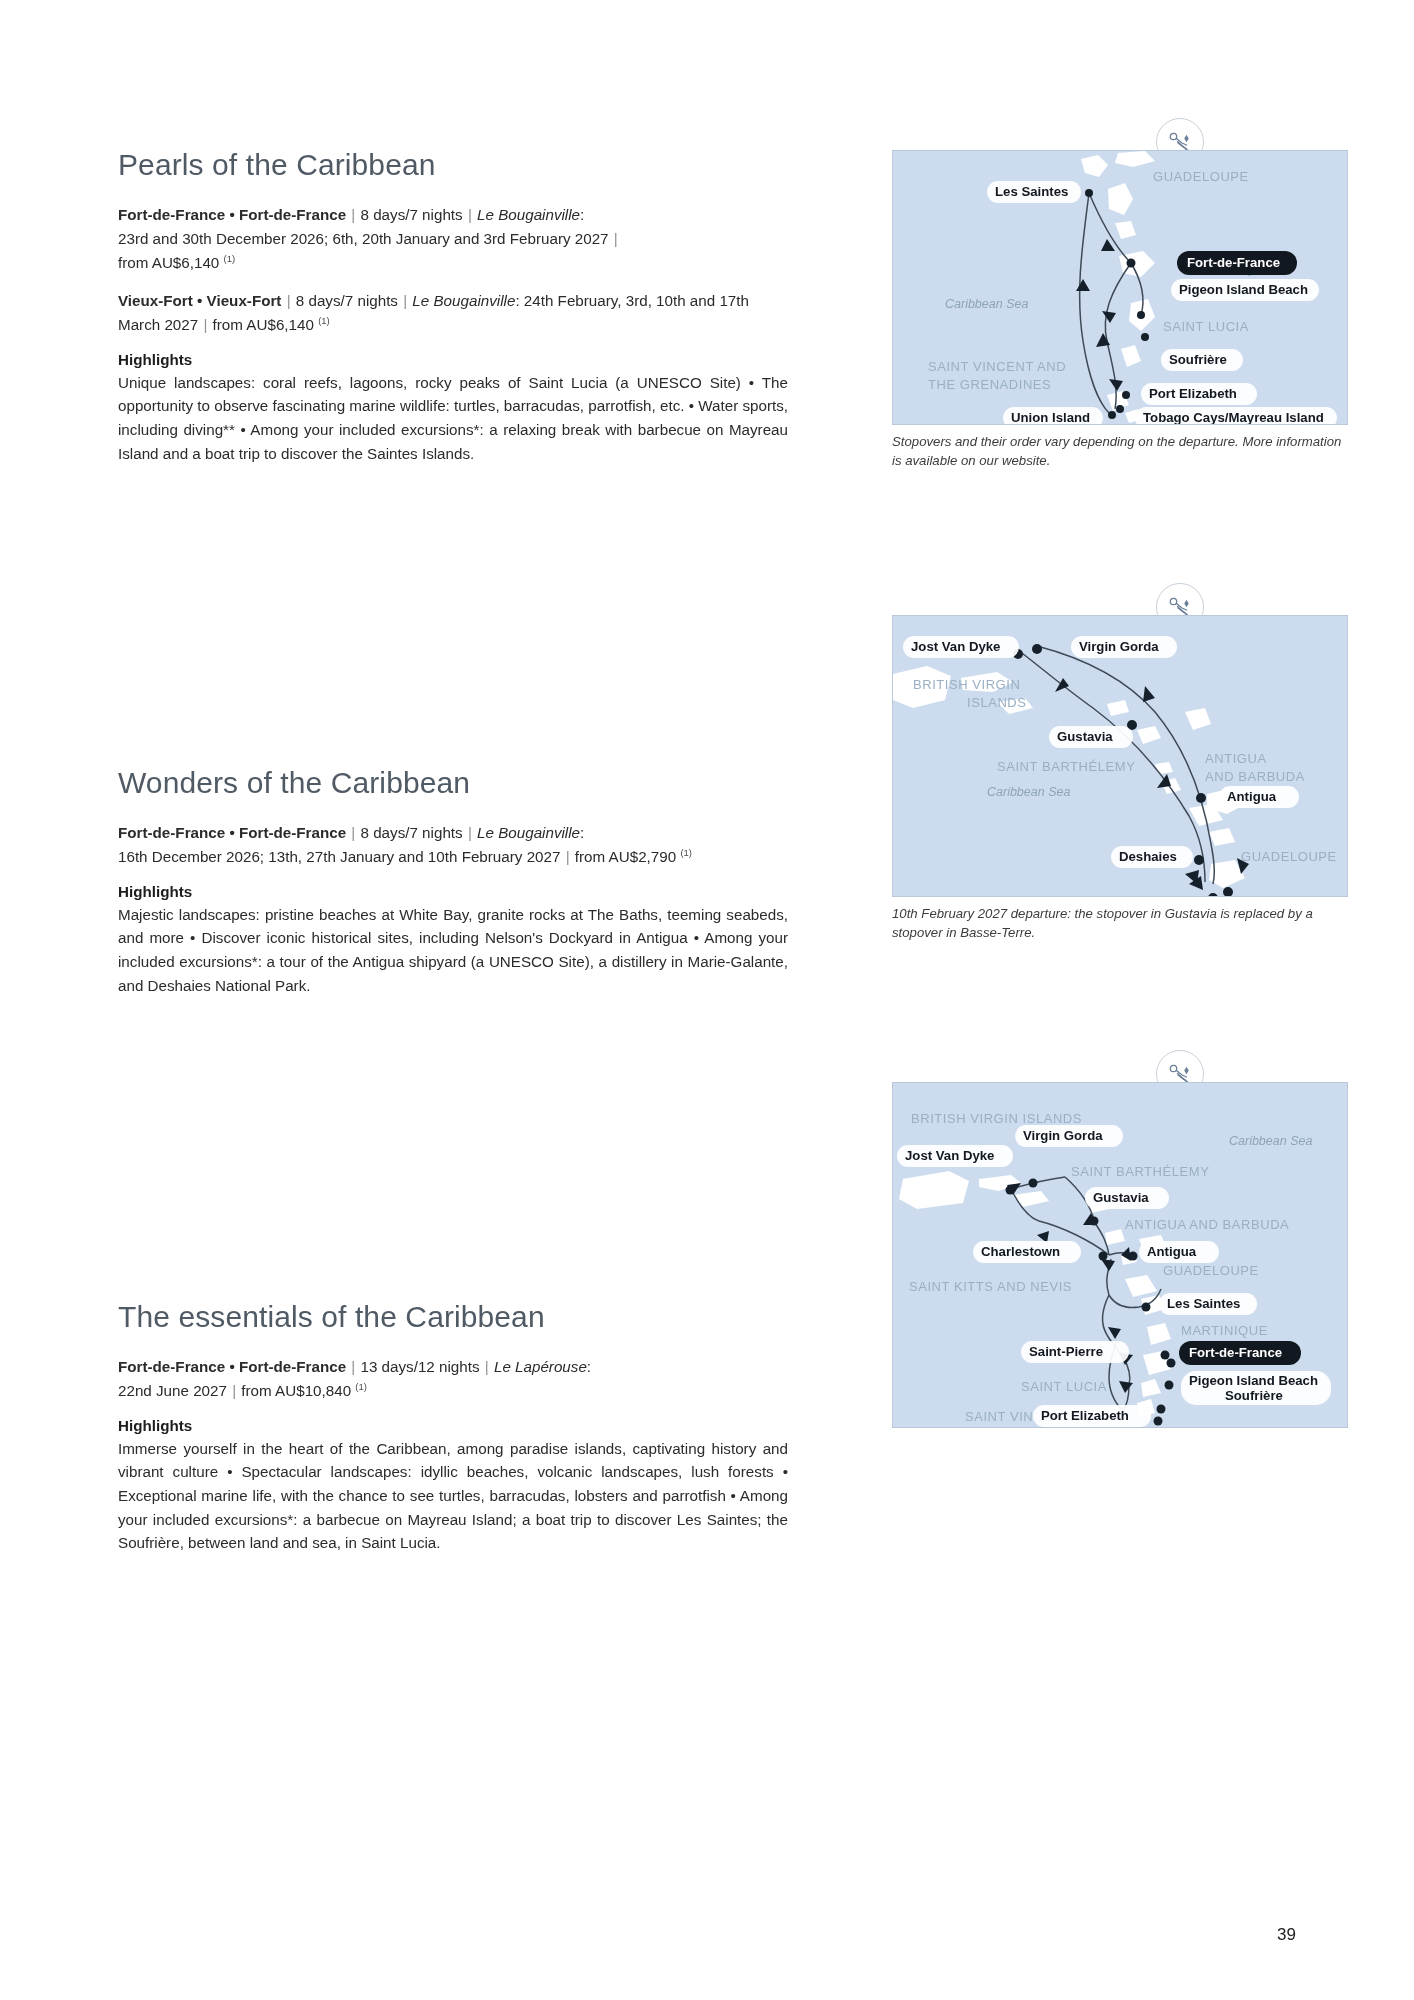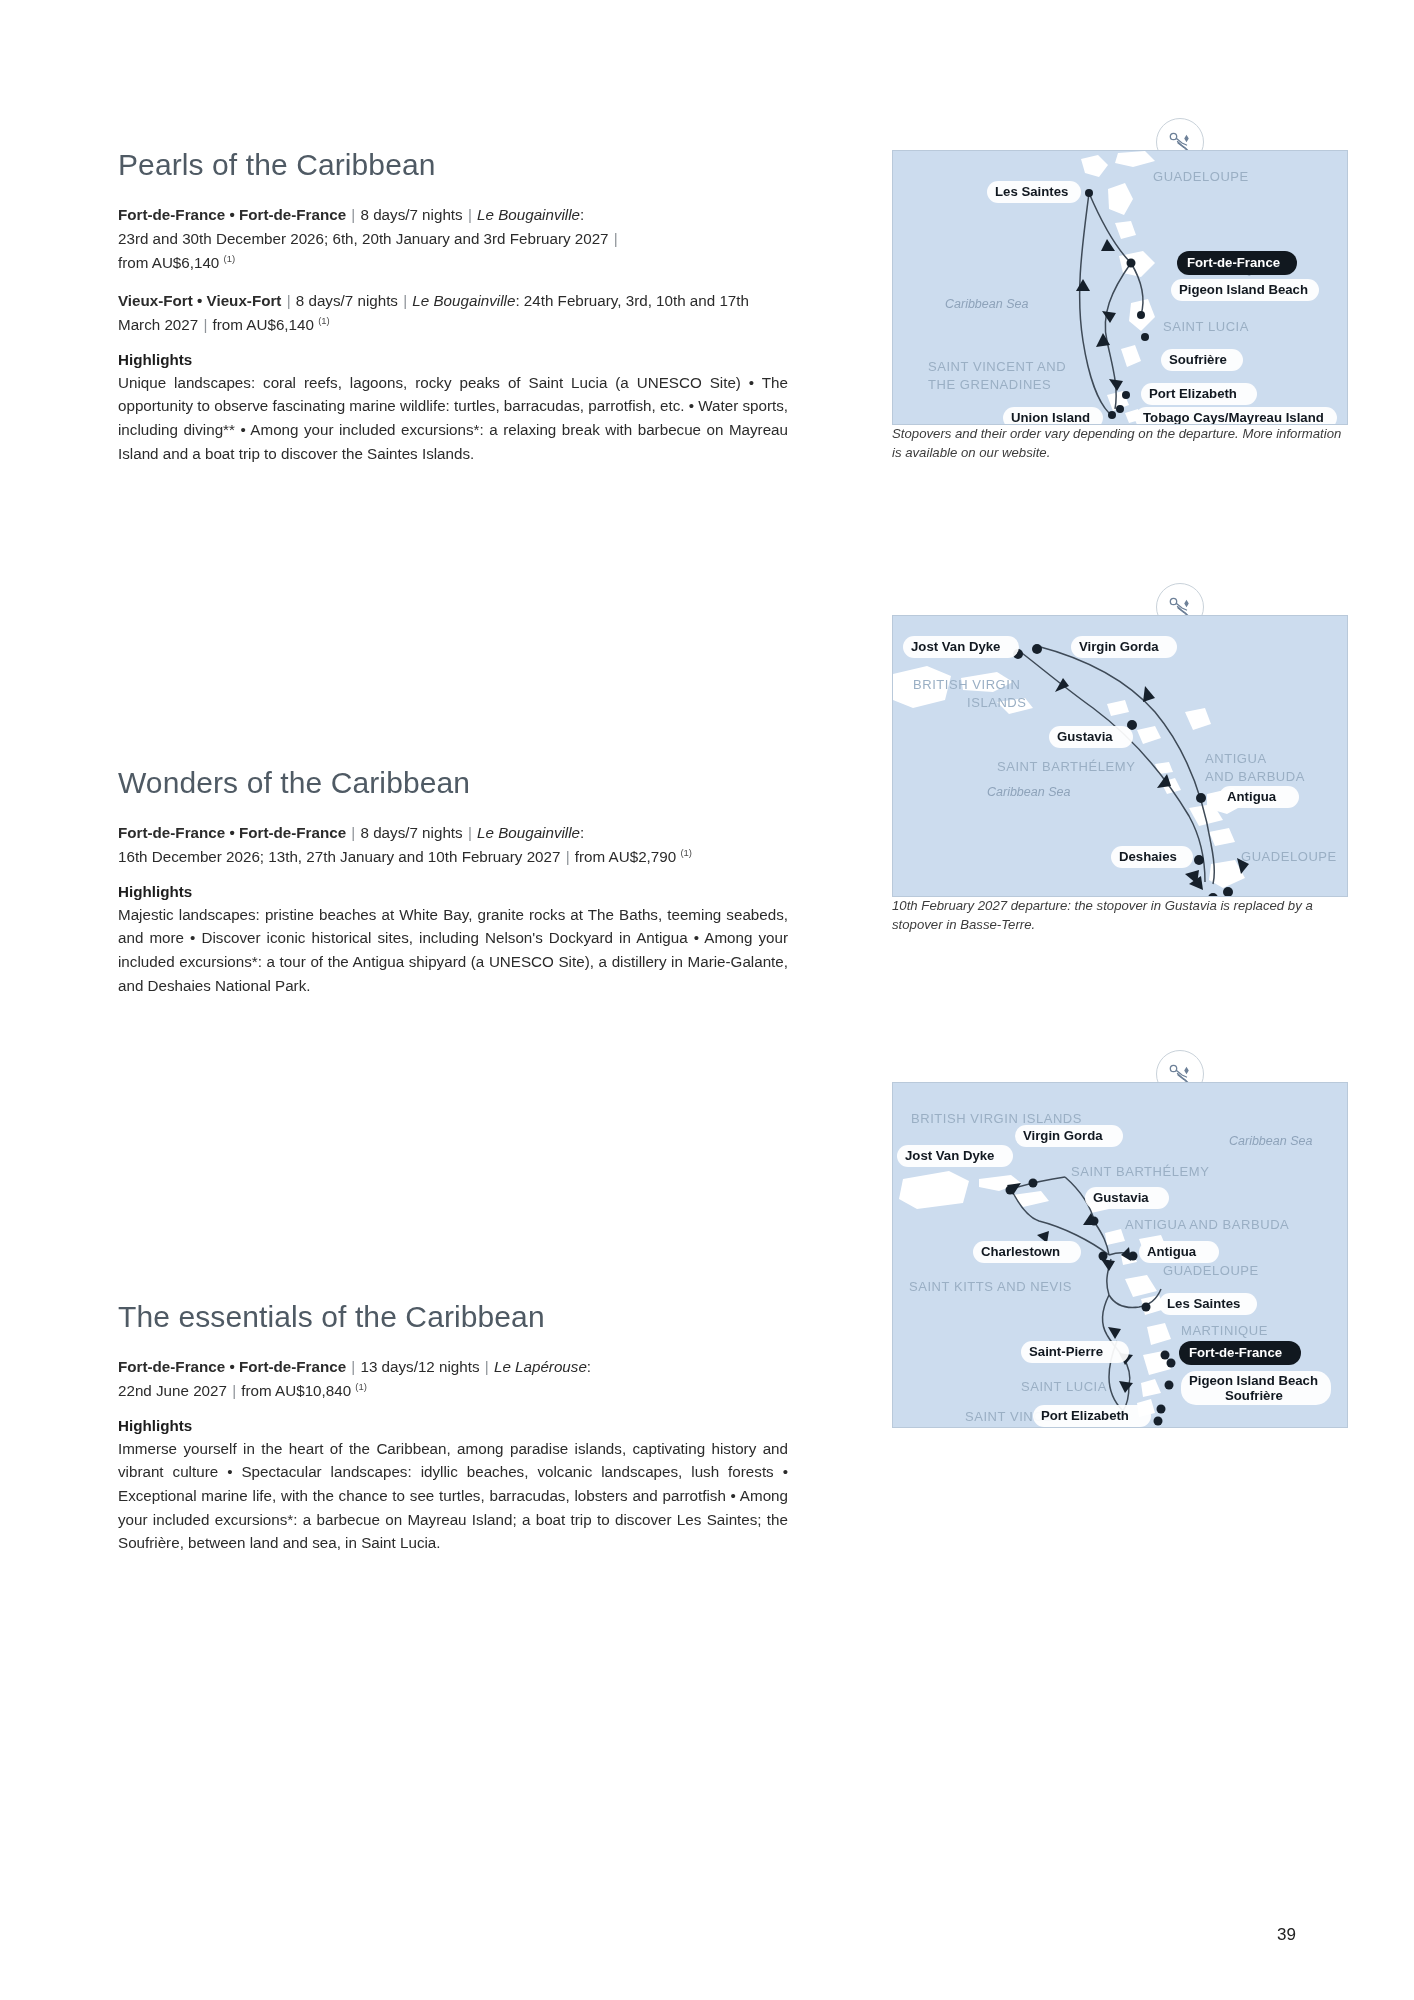--- a/index.html
+++ b/index.html
@@ -110,20 +110,21 @@
     background: #ccdcee;
     border: 1px solid #b9c9da;
     box-sizing: border-box;
     overflow: hidden;
   }
   .map-caption {
     font-size: 13.2px;
     font-style: italic;
     color: #3c3c3c;
     line-height: 1.42;
+    margin-top: 8px;
     font-family: "Liberation Sans", sans-serif;
   }
   .map-svg { display: block; }
 
   .region {
     fill: #9aafc4;
     font-size: 13px;
     letter-spacing: 0.55px;
     font-family: "Liberation Sans", sans-serif;
   }

